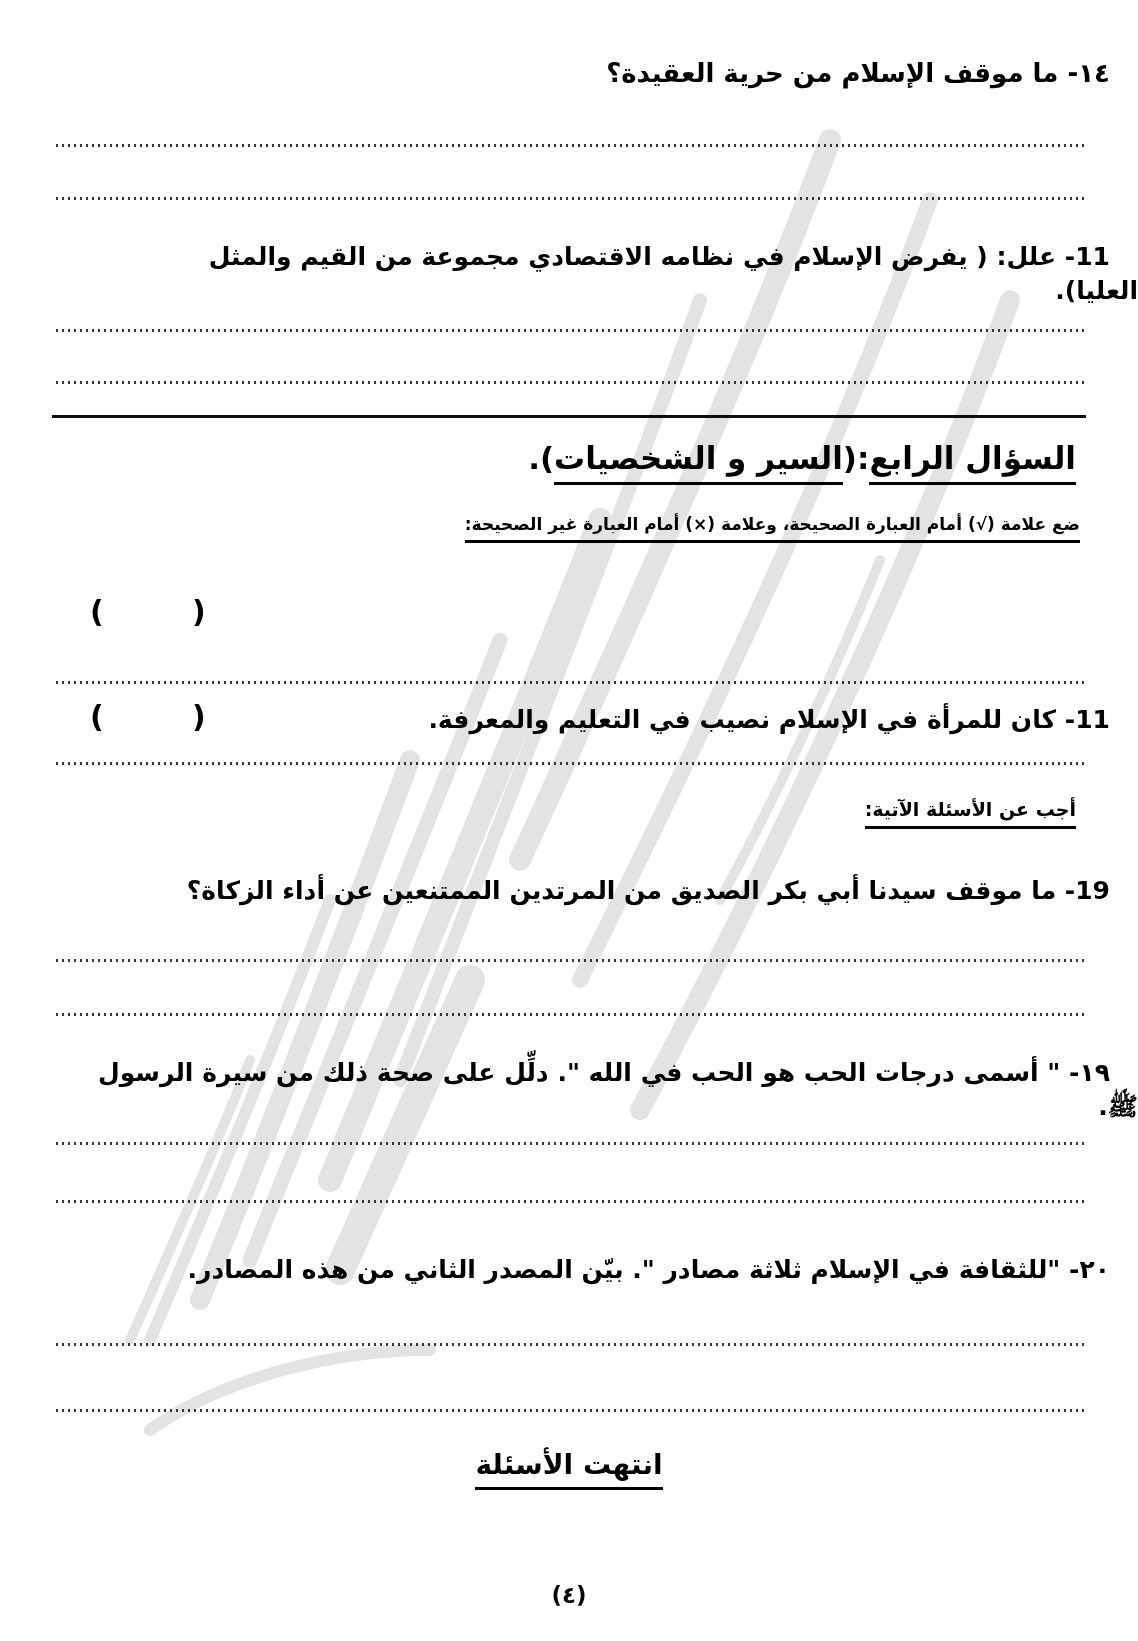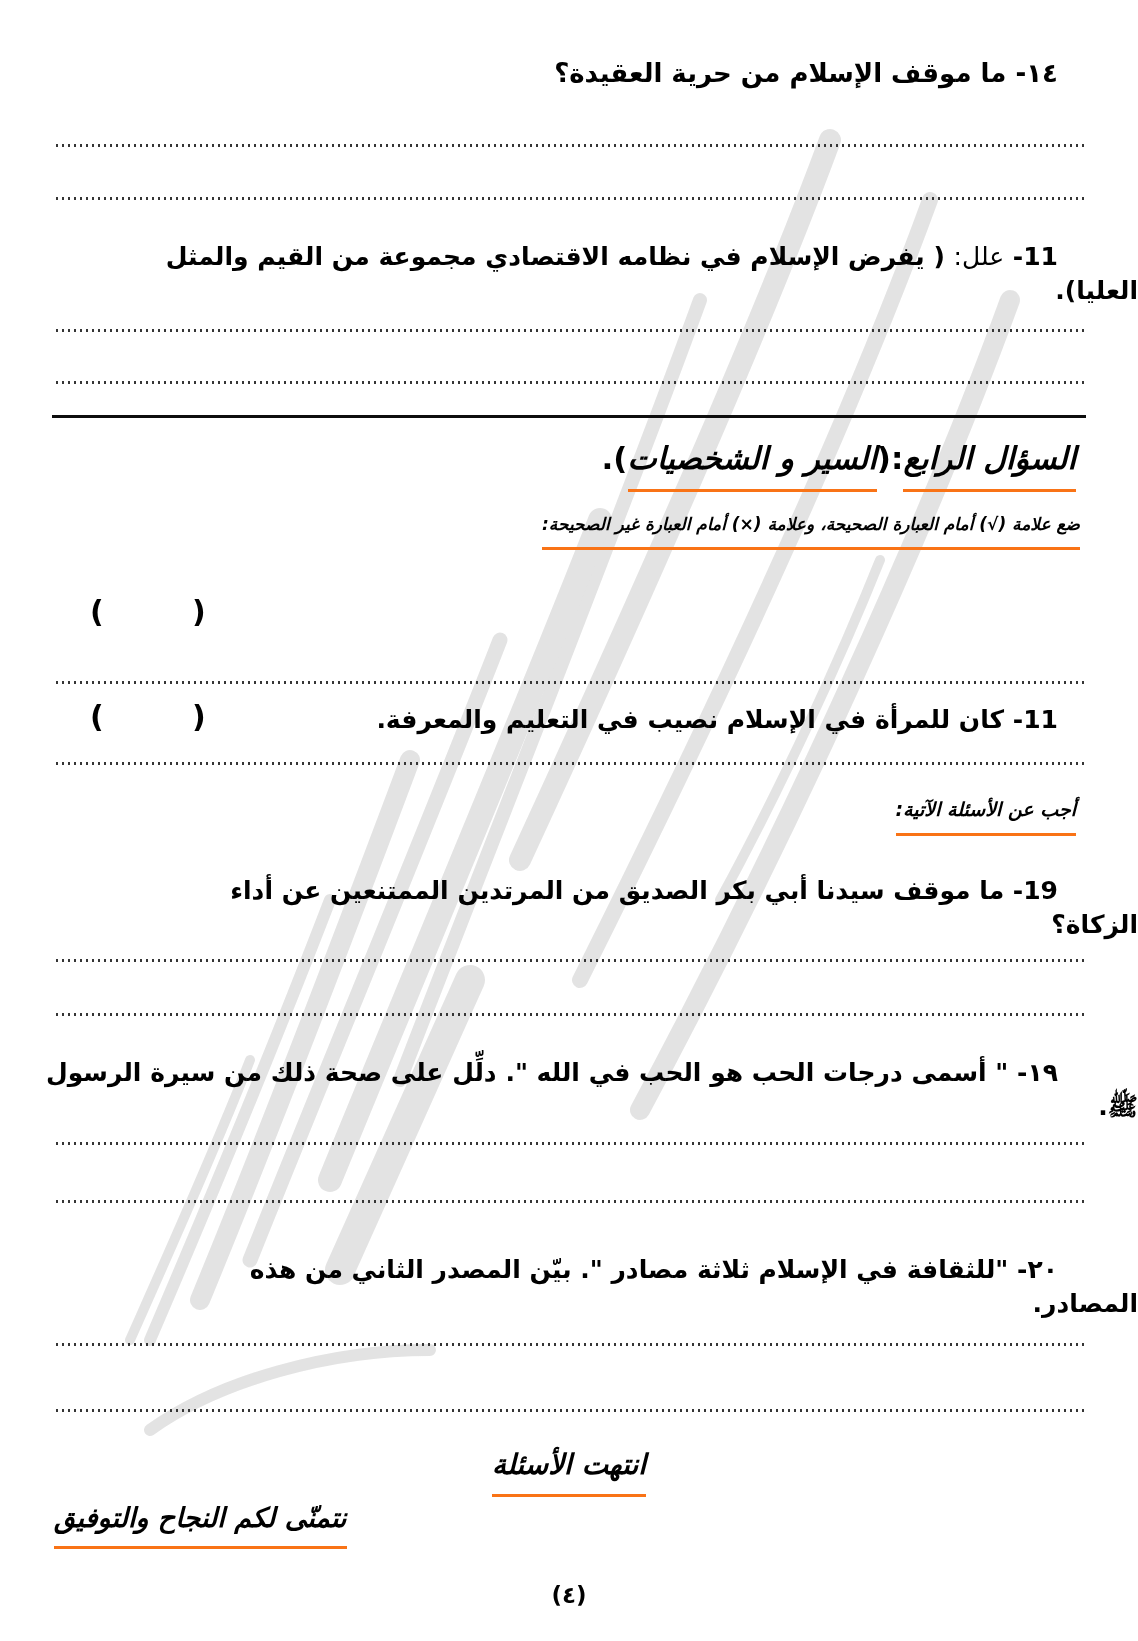--- a/index.html
+++ b/index.html
@@ -8,34 +8,34 @@
     width:1138px;height:1641px;
     margin:0 auto;
     background:#ffffff;
     font-family:"DejaVu Sans","Liberation Sans",sans-serif;
     color:#000;
     overflow:hidden;
   }
   .row{position:absolute;left:0;right:0;direction:rtl;text-align:right;}
   .qtext{
     font-size:25px;font-weight:700;line-height:1.35;
-    padding-right:80px;padding-left:170px;
+    padding-right:28px;padding-left:170px;
   }
   .q14 .qtext{font-size:26px;padding-left:80px;}
   .dots{
     position:absolute;left:56px;right:50px;height:3px;
     background-image:repeating-linear-gradient(to right,#353535 0 2px,transparent 2px 6px);
   }
   .sep{position:absolute;left:52px;right:52px;height:3px;background:#0d0d0d;}
   .section-header{font-size:31px;font-weight:900;padding-right:62px;letter-spacing:0;}
   .section-header .part{display:inline-block;}
-  .u{border-bottom:3px solid #f97316;padding-bottom:13px;font-style:italic;}
+  .u{border-bottom:3px solid #000000;padding-bottom:6px;}
   .instruction{font-size:17px;font-weight:900;padding-right:58px;}
   .subheading{font-size:19px;font-weight:900;padding-right:62px;}
-  .heavy{font-weight:400;}
+  .heavy{font-weight:700;}
   .bracket{
     position:absolute;left:90px;top:-4px;
     direction:ltr;font-size:30px;font-weight:700;letter-spacing:6px;
     white-space:pre;
   }
   .footer-center{text-align:center;direction:rtl;}
   .end-text{font-size:28px;font-weight:900;}
   .wish{position:absolute;left:54px;top:1502px;direction:rtl;white-space:nowrap;
         font-size:27px;font-weight:900;font-style:italic;}
   .pagenum{font-size:23px;font-weight:700;}
@@ -117,21 +117,18 @@
   <div class="row" style="top:1253px">
     <span class="qtext">٢٠- "للثقافة في الإسلام ثلاثة مصادر ". بيّن المصدر الثاني من هذه المصادر.</span>
   </div>
   <div class="dots" style="top:1343px"></div>
   <div class="dots" style="top:1409px"></div>
 
   <div class="row footer-center" style="top:1448px">
     <span class="end-text u">انتهت الأسئلة</span>
   </div>
 
-  <div class="wish">
-    <span class="u">نتمنّى لكم النجاح والتوفيق</span>
-  </div>
 
   <div class="row footer-center" style="top:1582px">
     <span class="pagenum">(٤)</span>
   </div>
 
 </div>
 
 </body></html>

